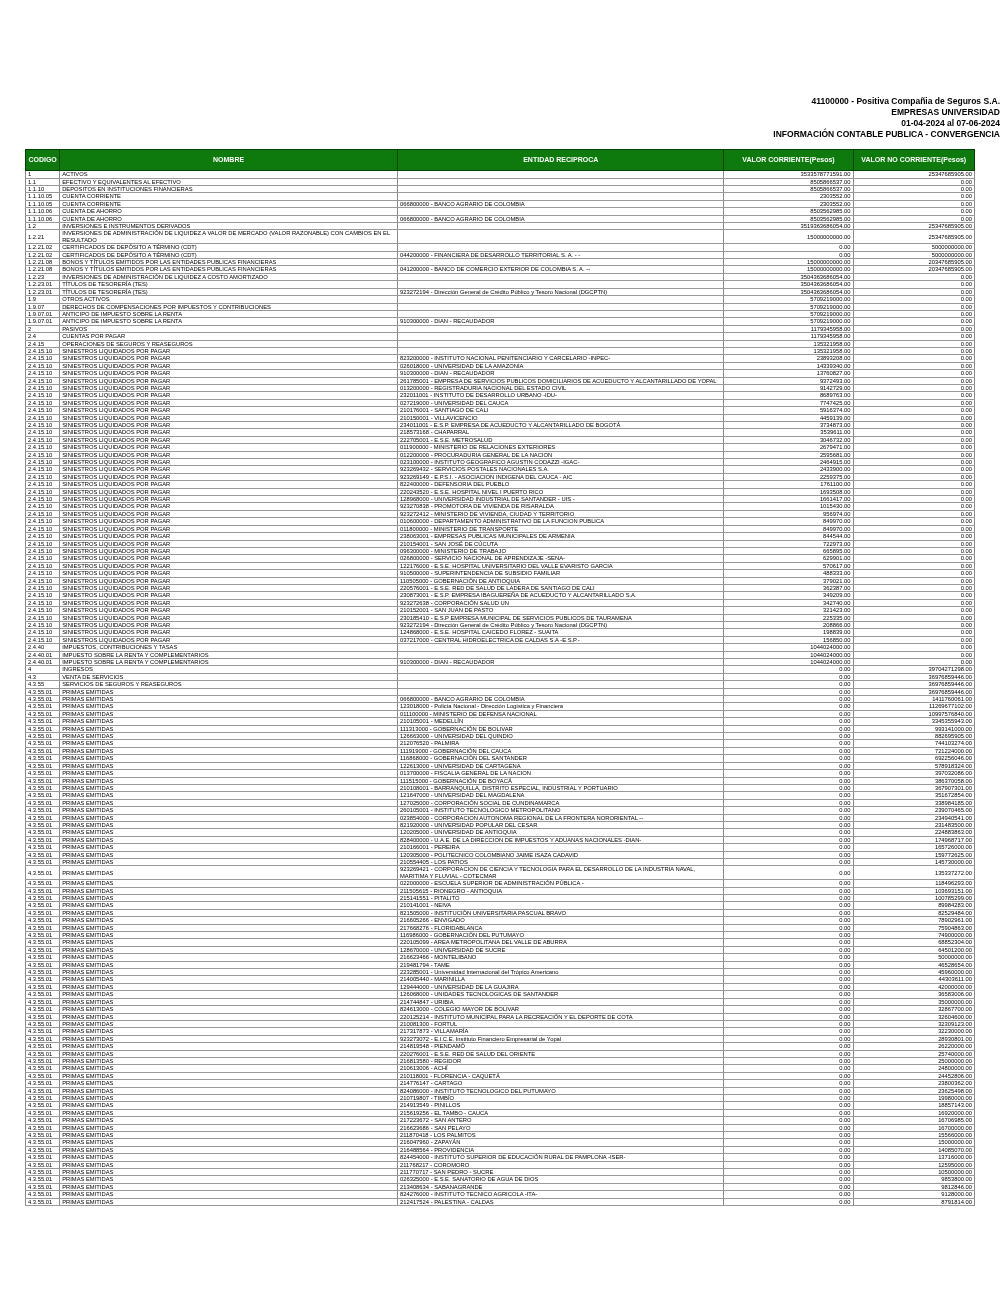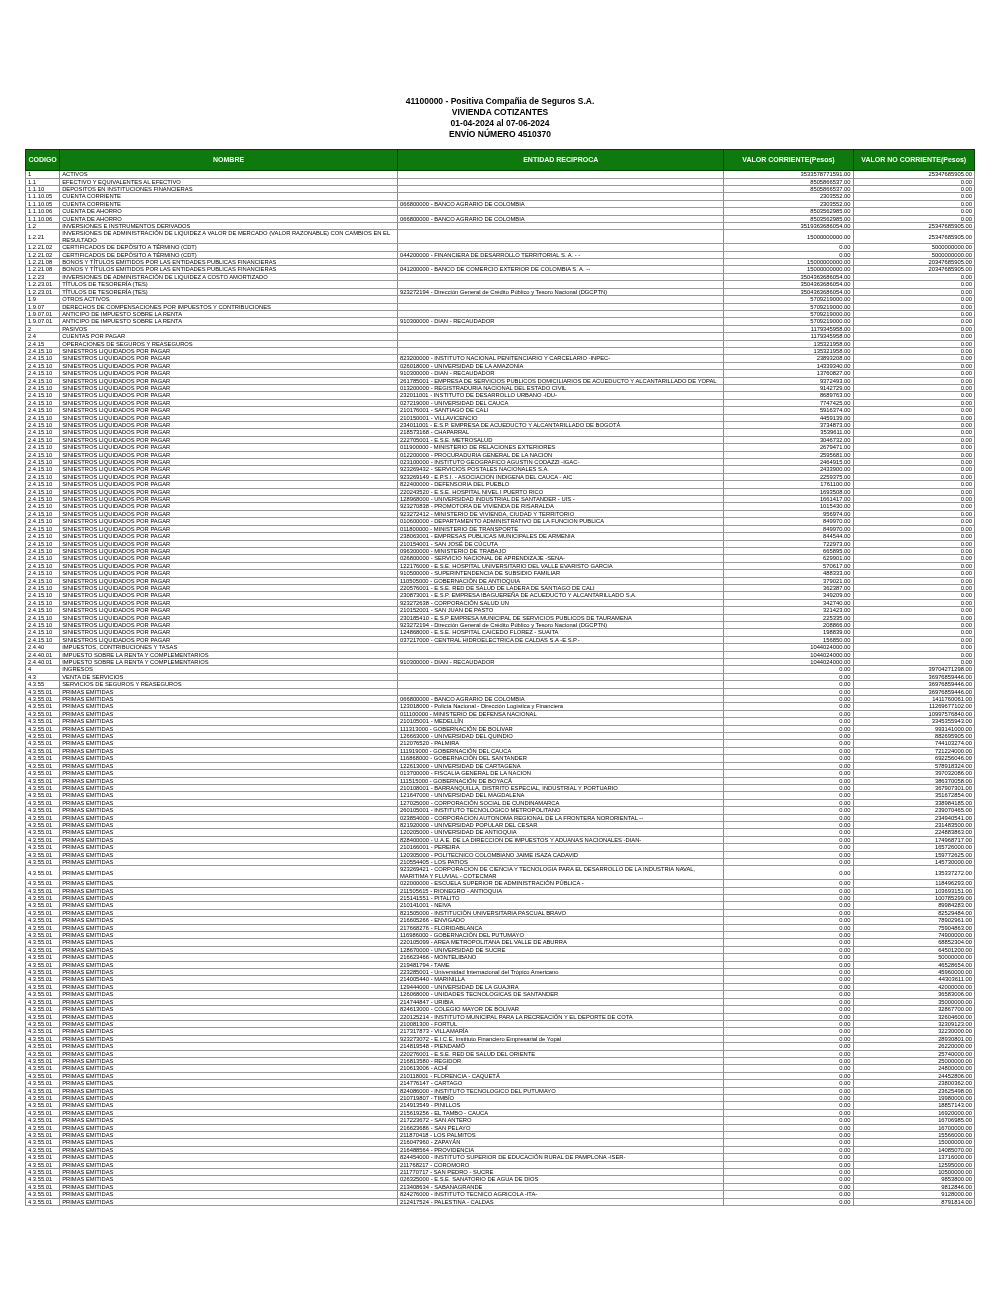--- a/index.html
+++ b/index.html
@@ -1,17 +1,17 @@
 <!DOCTYPE html>
 <html style="--header-bg: #0e7a0e; --header-text: #ffffff;"><head>
 <meta charset="utf-8">
 <style>
   html,body{margin:0;padding:0;background:#ffffff;}
   body{width:1000px;height:1294px;font-family:"Liberation Sans",sans-serif;color:#000;overflow:hidden;}
-  .report-header{padding-top:96px;text-align:center;font-weight:bold;font-size:8.5px;line-height:1.3;}
+  .report-header{padding-top:96px;text-align:right;font-weight:bold;font-size:8.5px;line-height:1.3;}
   .report-header div{white-space:nowrap;}
   .table-wrap{margin:9px 25px 0 25px;}
   table{border-collapse:collapse;width:100%;table-layout:fixed;}
   thead th{
     background:var(--header-bg,#0e7a0e);color:var(--header-text,#ffffff);
     font-size:7px;line-height:8px;font-weight:bold;text-align:center;vertical-align:middle;
     border:1px solid #063f06;padding:2px 1px;height:16px;
   }
   tbody td{
     font-size:5.8px;line-height:6.4px;height:6.4px;padding:0 2px;
@@ -25,23 +25,23 @@
   col.nombre{width:35.6%;}
   col.entidad{width:34.4%;}
   col.vc{width:13.6%;}
   col.vnc{width:12.8%;}
 </style>
 </head>
 <body>
 
 <div class="report-header">
   <div>41100000 - Positiva Compañia de Seguros S.A.</div>
-  <div>VIVIENDA COTIZANTES</div>
+  <div>EMPRESAS UNIVERSIDAD</div>
   <div>01-04-2024 al 07-06-2024</div>
-  <div>ENVÍO NÚMERO 4510370</div>
+  <div>INFORMACIÓN CONTABLE PUBLICA - CONVERGENCIA</div>
 </div>
 
 <div class="table-wrap">
   <table>
     <colgroup>
       <col class="codigo">
         <col class="nombre">
         <col class="entidad">
         <col class="vc">
         <col class="vnc">

